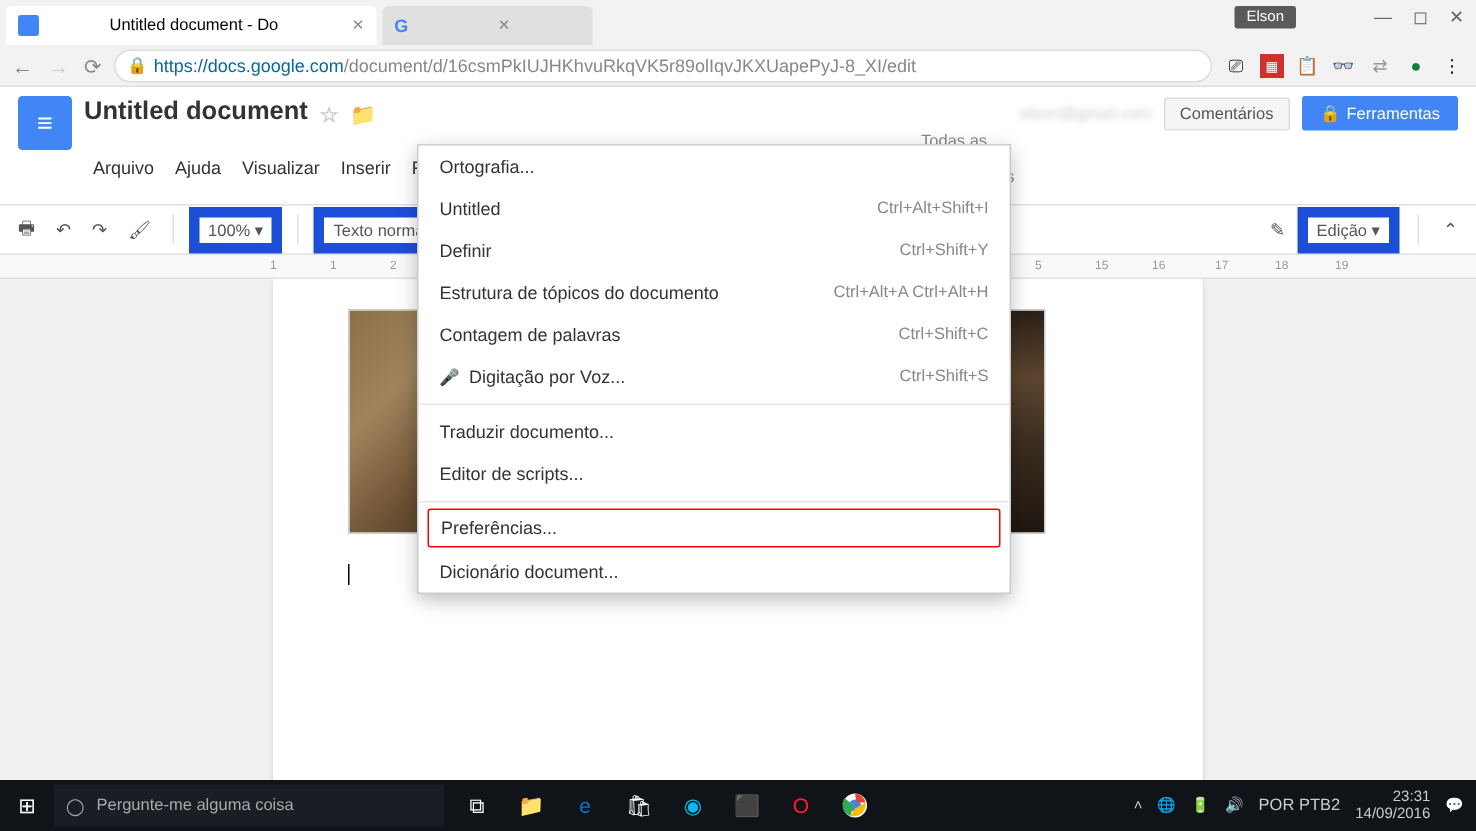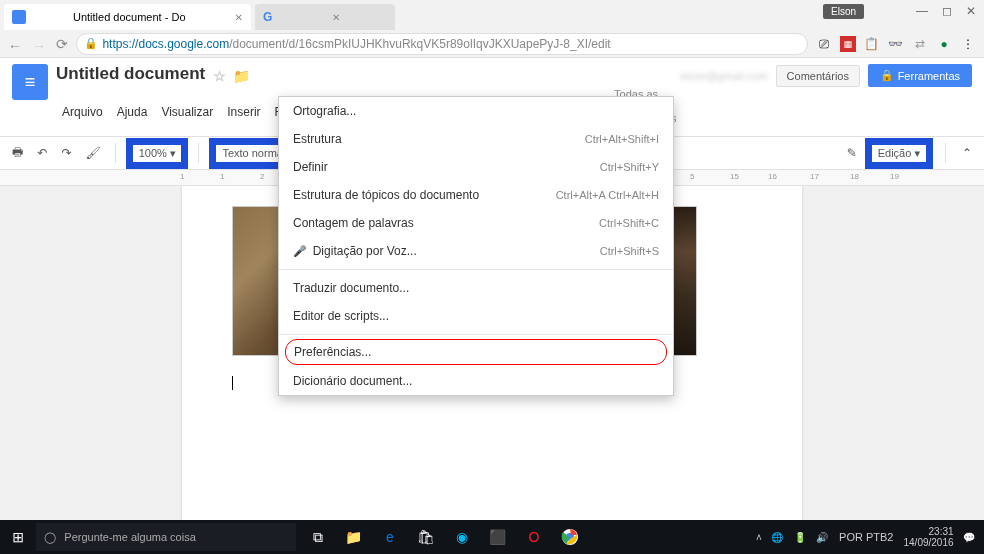--- a/index.html
+++ b/index.html
@@ -59,21 +59,21 @@
 .doc-images { display: flex; gap: 180px; margin-top: 10px; }
 .doc-img { width: 130px; height: 150px; background: linear-gradient(135deg, #8b6f47 0%, #a0845c 30%, #6b5033 60%, #3d2f1f 100%); border: 1px solid #ccc; }
 .doc-img.right { background: linear-gradient(180deg, #2a1f15 0%, #5c4530 30%, #3a2d1e 60%, #1f1610 100%); width: 155px; }
 .cursor-line { position: absolute; left: 50px; top: 190px; width: 1px; height: 14px; background: #000; }
 
 
 .dropdown { position: absolute; left: 278px; top: 96px; width: 396px; background: #fff; border: 1px solid #ccc; box-shadow: 0 4px 12px rgba(0,0,0,.25); z-index: 100; font-size: 12px; }
 .dd-item { padding: 7px 14px; display: flex; justify-content: space-between; align-items: center; cursor: pointer; color: #333; }
 .dd-sep { height: 1px; background: #e6e6e6; margin: 4px 0; }
 .dd-shortcut { color: #888; font-size: 11px; }
-.dd-item.highlighted { border: 1.5px solid red; border-radius: 12px; margin: 2px 6px; padding: 5px 8px; text-align: right; }
+.dd-item.highlighted { border: 1.5px solid red; border-radius: 2px; margin: 2px 6px; padding: 5px 8px; text-align: right; }
 .dd-mic { display: flex; align-items: center; gap: 6px; }
 .dd-mic-icon { color: #555; font-size: 11px; }
 
 
 .taskbar { position: absolute; bottom: 0; left: 0; right: 0; height: 34px; background: #101318; display: flex; align-items: center; color: #fff; font-size: 11px; }
 .tb-win { width: 36px; display: flex; justify-content: center; font-size: 14px; }
 .tb-search { display: flex; align-items: center; background: #1a1d24; height: 28px; width: 260px; padding: 0 8px; gap: 8px; color: #aaa; }
 .tb-apps { display: flex; gap: 4px; margin-left: 6px; }
 .tb-app { width: 32px; height: 28px; display: flex; align-items: center; justify-content: center; font-size: 14px; }
 .tb-tray { margin-left: auto; display: flex; align-items: center; gap: 10px; padding-right: 8px; color: #ccc; font-size: 10px; }
@@ -211,21 +211,21 @@
     </div>
     <div class="cursor-line"></div>
   </div>
 </div>
 
 <div class="dropdown">
   <div class="dd-item">
       <span>Ortografia...</span>
     </div>
   <div class="dd-item">
-      <span>Estrutura</span>
+      <span>Untitled</span>
       <span class="dd-shortcut">Ctrl+Alt+Shift+I</span>
     </div>
   <div class="dd-item">
       <span>Definir</span>
       <span class="dd-shortcut">Ctrl+Shift+Y</span>
     </div>
   <div class="dd-item">
       <span>Estrutura de tópicos do documento</span>
       <span class="dd-shortcut">Ctrl+Alt+A Ctrl+Alt+H</span>
     </div>

